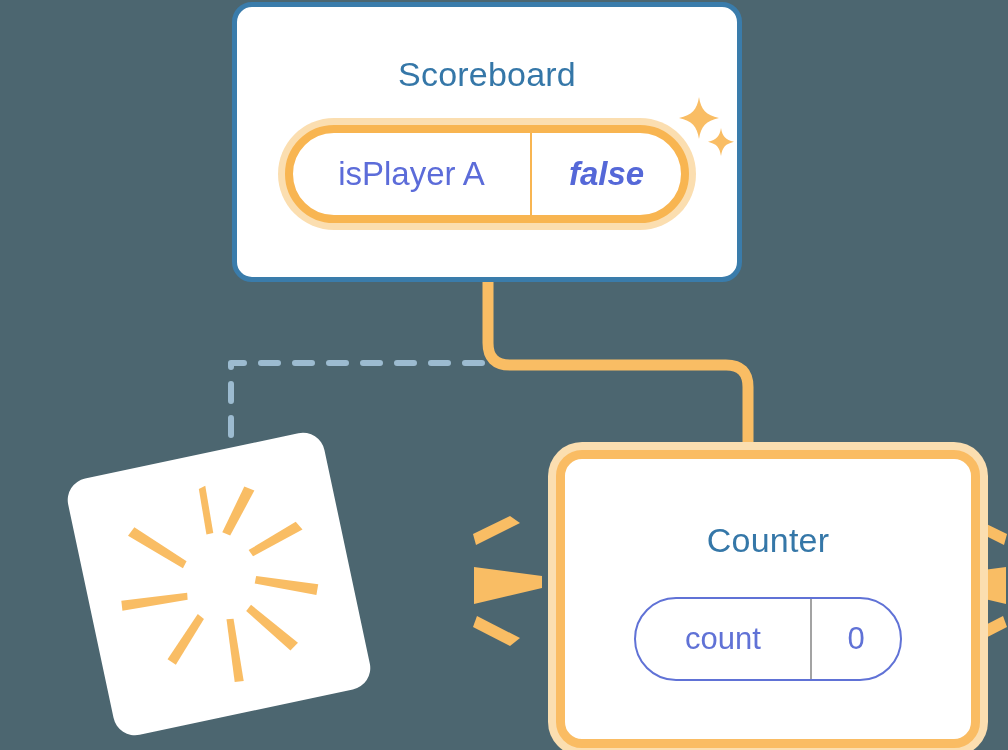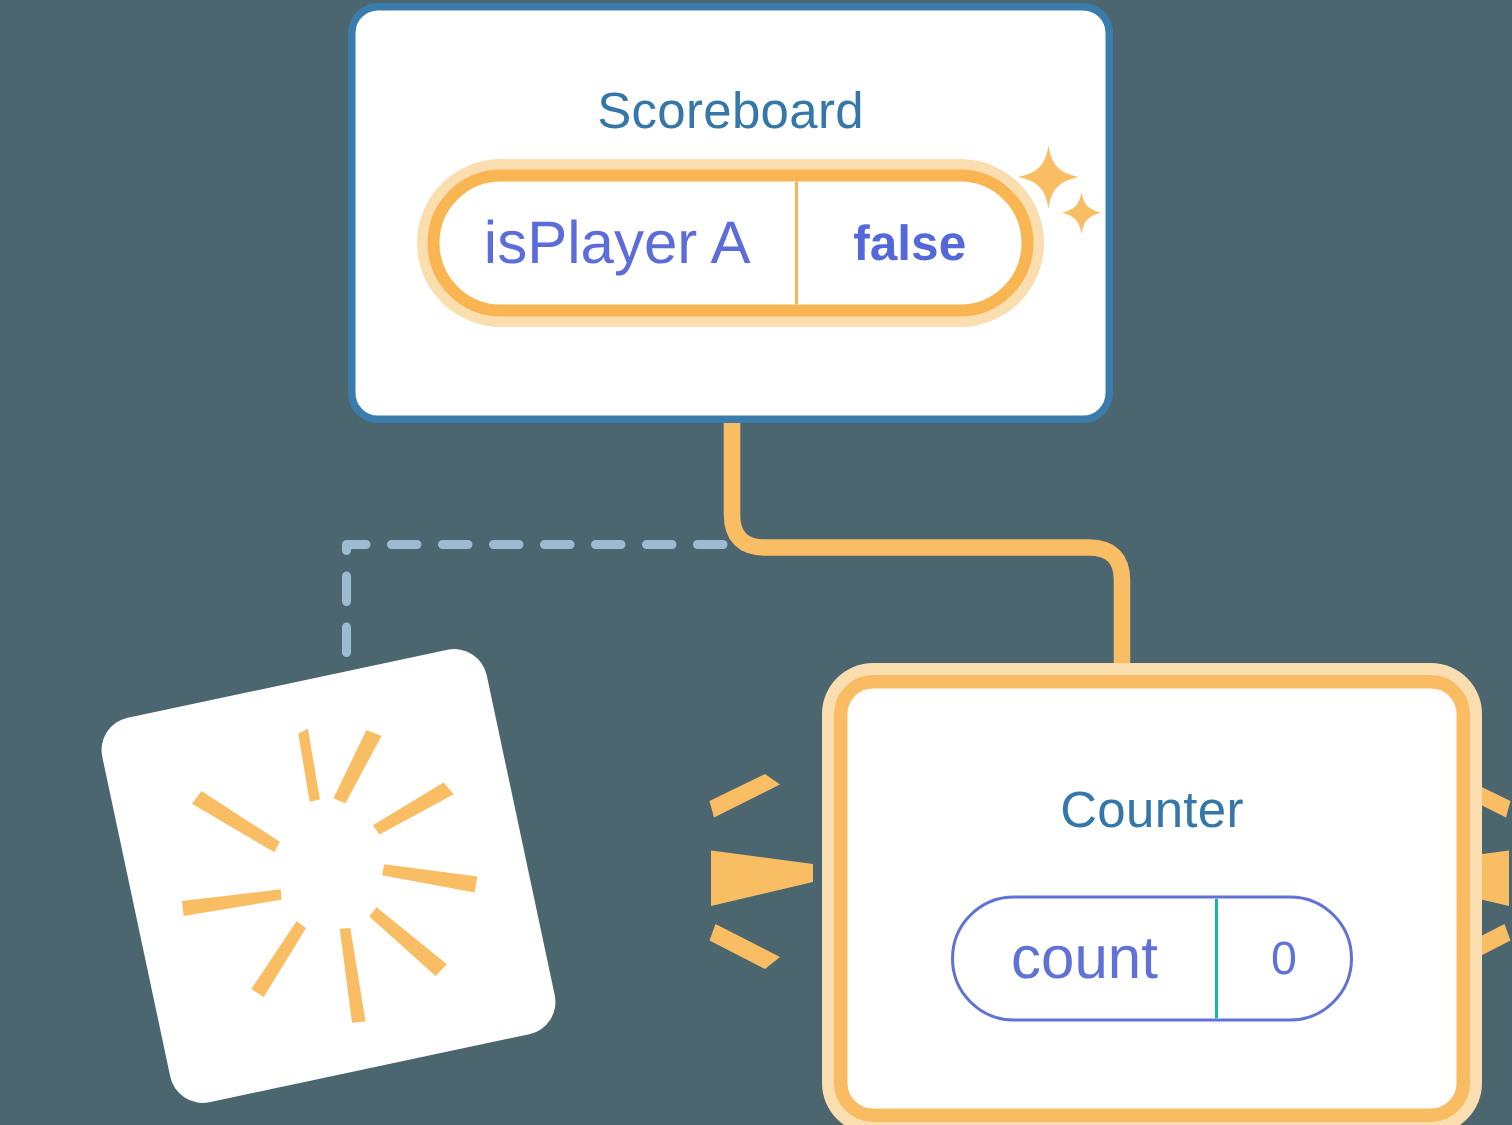--- a/index.html
+++ b/index.html
@@ -46,20 +46,21 @@
 
   
   #scoreboard-card {
     left: 232px;
     top: 2px;
     width: 510px;
     height: 280px;
     border: 5px solid #3a7cab;
     border-radius: 20px;
     z-index: 3;
+    gap: 12px;
   }
 
   
   #counter-card {
     left: 556px;
     top: 450px;
     width: 424px;
     height: 298px;
     border: 9px solid #fabc63;
     border-radius: 26px;
@@ -101,43 +102,44 @@
     width: 404px;
     height: 98px;
     border: 8px solid #f8b551;
     border-radius: 60px;
     box-shadow: 0 0 0 7px #fbdeb0;
   }
   #scoreboard-pill .pill-key {
     flex: 0 0 239px;
     border-right: 2px solid #f8b551;
     color: #5c6cd9;
-    font-size: 40px;
+    font-size: 33px;
     font-weight: 400;
   }
   #scoreboard-pill .pill-val {
     flex: 1 1 auto;
     color: #5568d8;
     font-size: 33px;
     font-weight: 700;
+    font-style: italic;
   }
 
   
   #counter-pill {
     margin-top: 40px;
     width: 268px;
     height: 84px;
     border: 2px solid #6072d6;
     border-radius: 48px;
   }
   #counter-pill .pill-key {
     flex: 0 0 176px;
-    border-right: 2px solid #14b8a6;
+    border-right: 2px solid #a3a3a3;
     color: #6072d6;
-    font-size: 40px;
+    font-size: 31px;
     font-weight: 400;
   }
   #counter-pill .pill-val {
     flex: 1 1 auto;
     color: #6072d6;
     font-size: 31px;
     font-weight: 400;
   }
 
   

